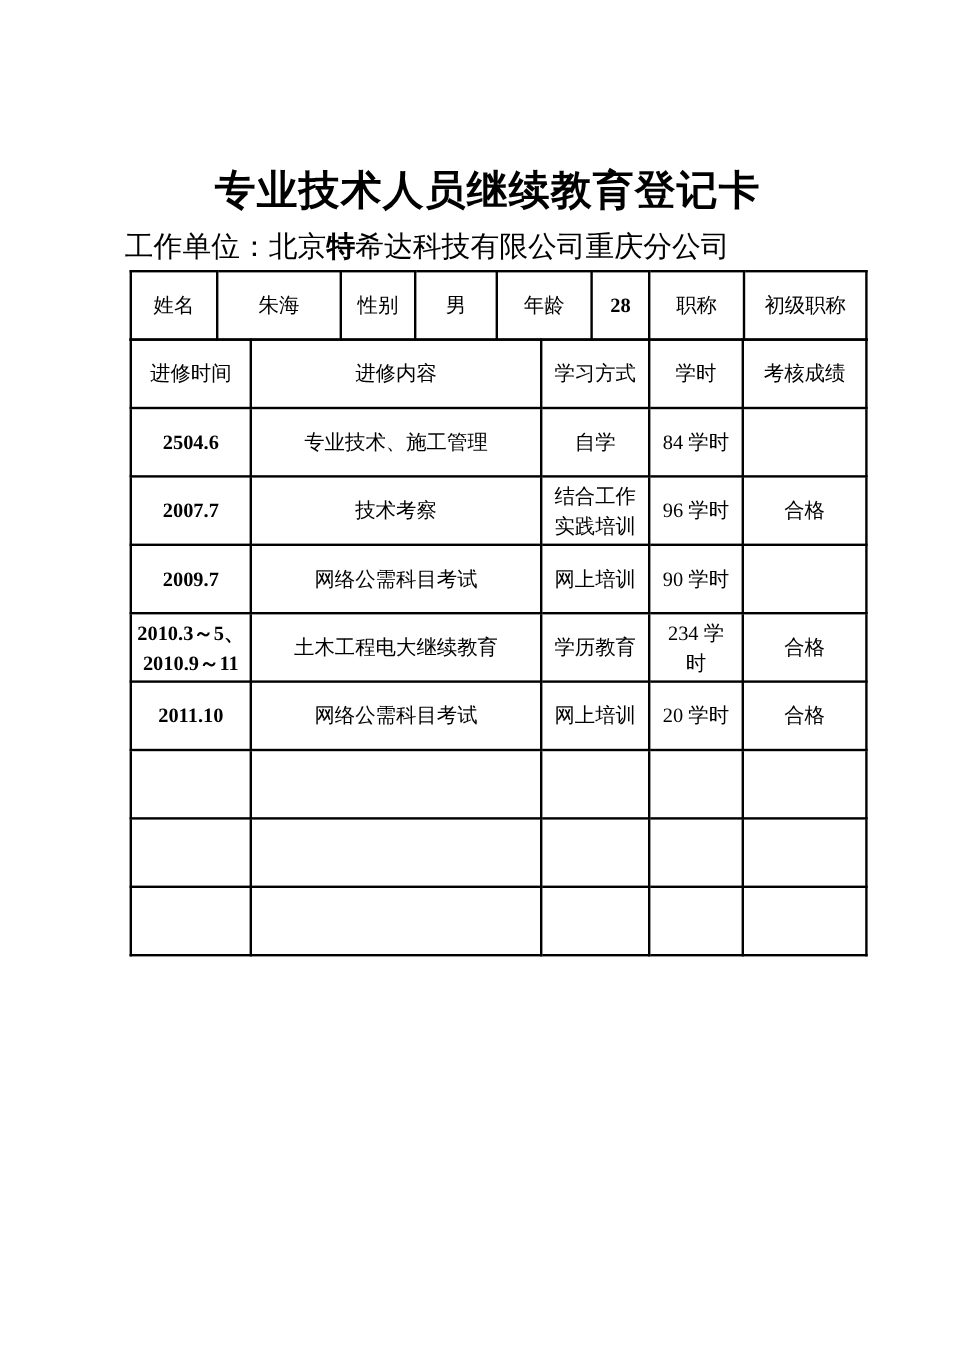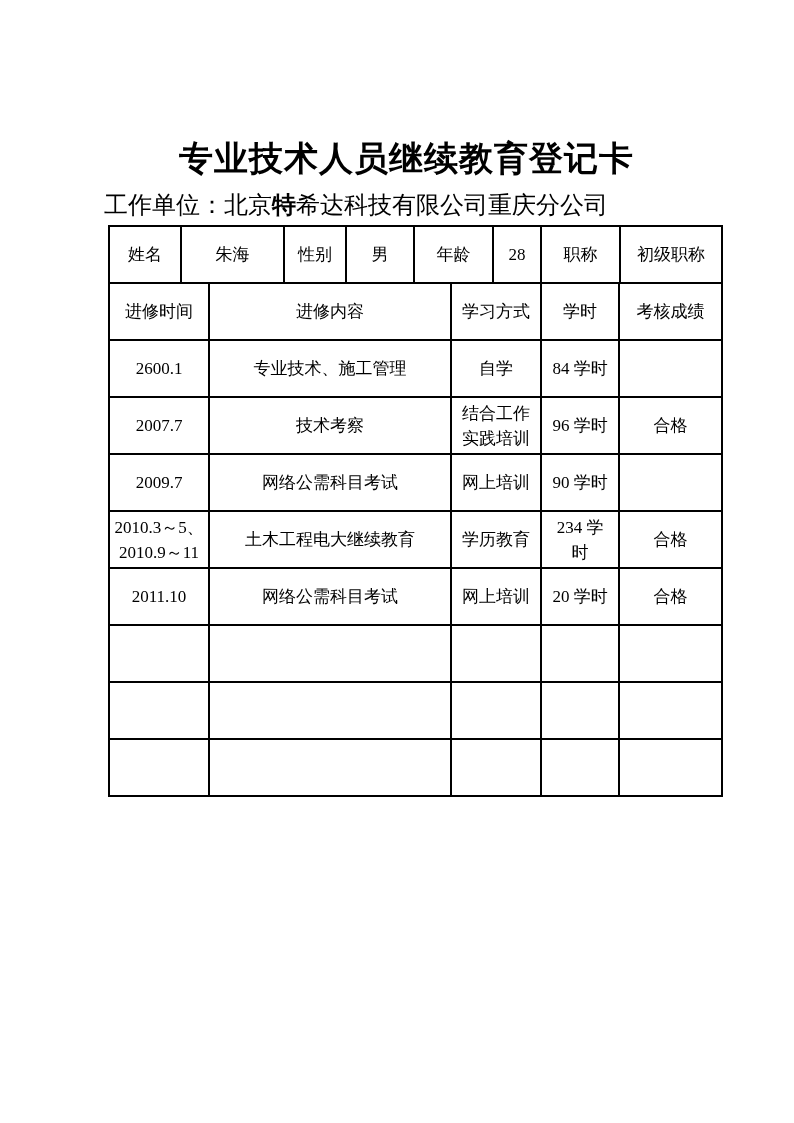--- a/index.html
+++ b/index.html
@@ -48,21 +48,21 @@
     vertical-align: middle;
     font-size: 17px;
     font-weight: normal;
     line-height: 25px;
     padding: 0 2px;
     white-space: pre-line;
     overflow: hidden;
   }
   tr { height: 57px; }
   .num-bold {
-    font-weight: normal;
+    font-weight: bold;
     font-family: "Liberation Serif", "DejaVu Serif", serif;
   }
 </style>
 </head>
 <body>
 
 <div class="page">
 
   <div class="doc-title">专业技术人员继续教育登记卡</div>
 
@@ -107,21 +107,21 @@
         <tr>
           <th>进修时间</th>
           <th>进修内容</th>
           <th>学习方式</th>
           <th>学时</th>
           <th>考核成绩</th>
         </tr>
       </thead>
       <tbody>
           <tr>
-            <td class="num-bold">2600.1</td>
+            <td class="num-bold">2504.6</td>
             <td>专业技术、施工管理</td>
             <td>自学</td>
             <td>84 学时</td>
             <td></td>
           </tr>
           <tr>
             <td class="num-bold">2007.7</td>
             <td>技术考察</td>
             <td>结合工作
 实践培训</td>

